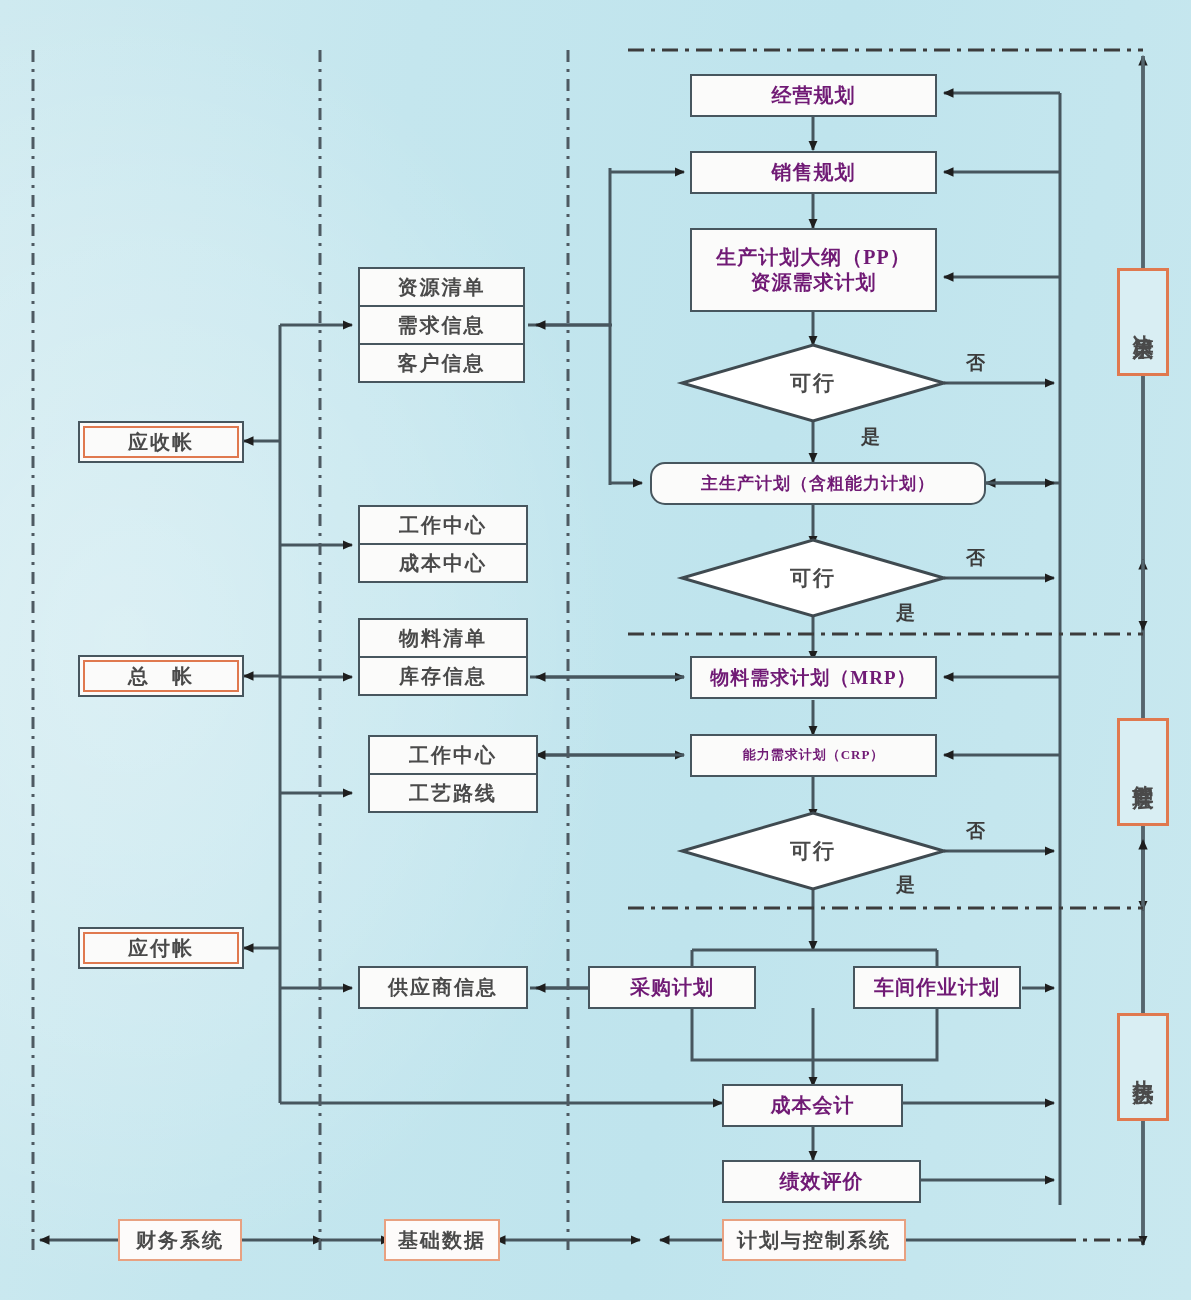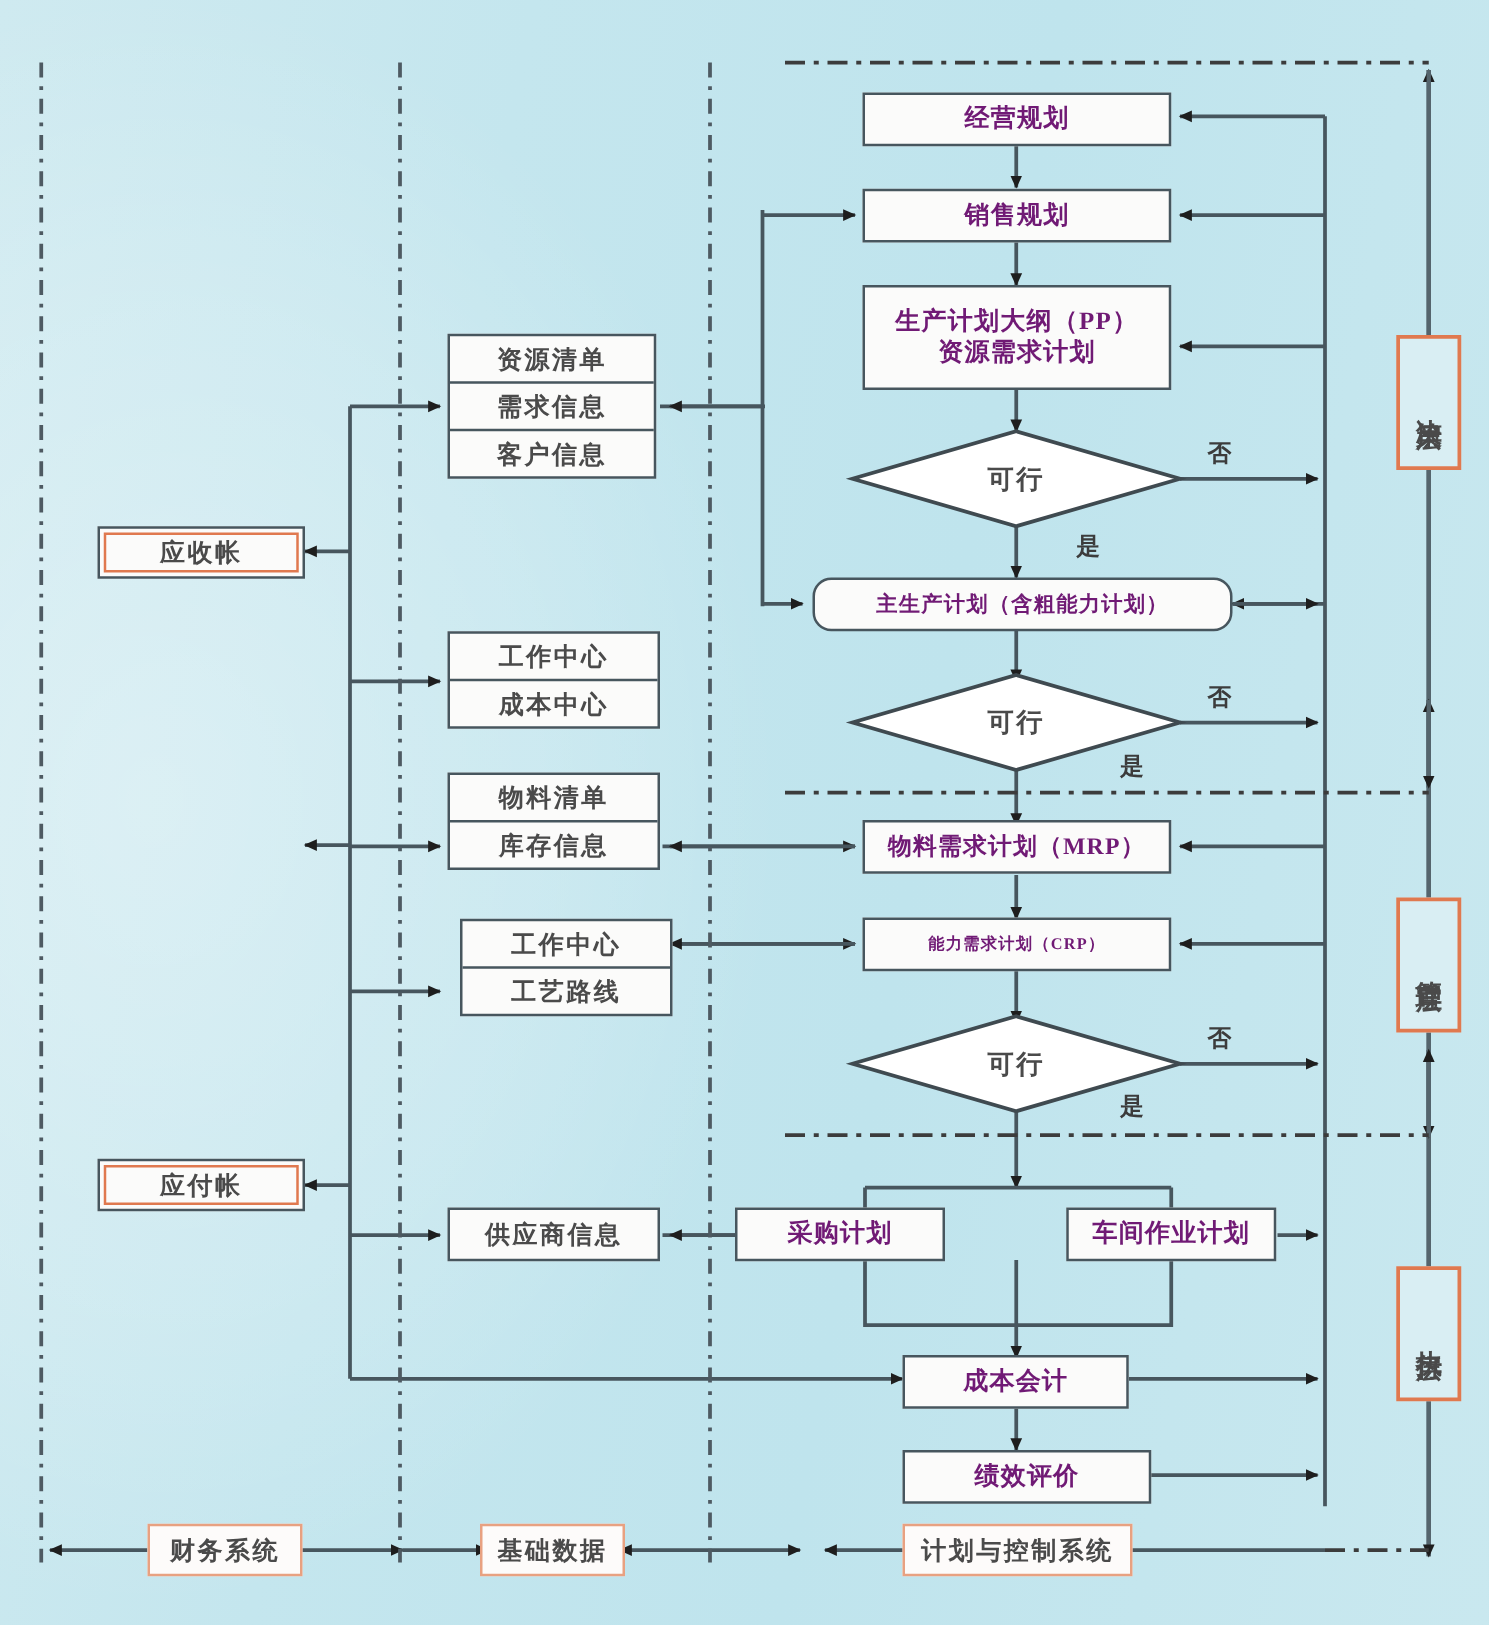--- a/index.html
+++ b/index.html
@@ -262,20 +262,25 @@
         <span>供应商信息</span>
       </div>
   </div>
 
   <div class="acct" style="left:78px;top:421px;width:166px;height:42px;">
     <div class="inner">
       <span>应收帐</span>
     </div>
   </div>
 
+  <div class="acct" style="left:78px;top:655px;width:166px;height:42px;">
+    <div class="inner">
+      <span>总　帐</span>
+    </div>
+  </div>
 
   <div class="acct" style="left:78px;top:927px;width:166px;height:42px;">
     <div class="inner">
       <span>应付帐</span>
     </div>
   </div>
 
   <div class="layer" style="left:1117px;top:268px;width:52px;height:108px;">
     <span>决策层</span>
   </div>

